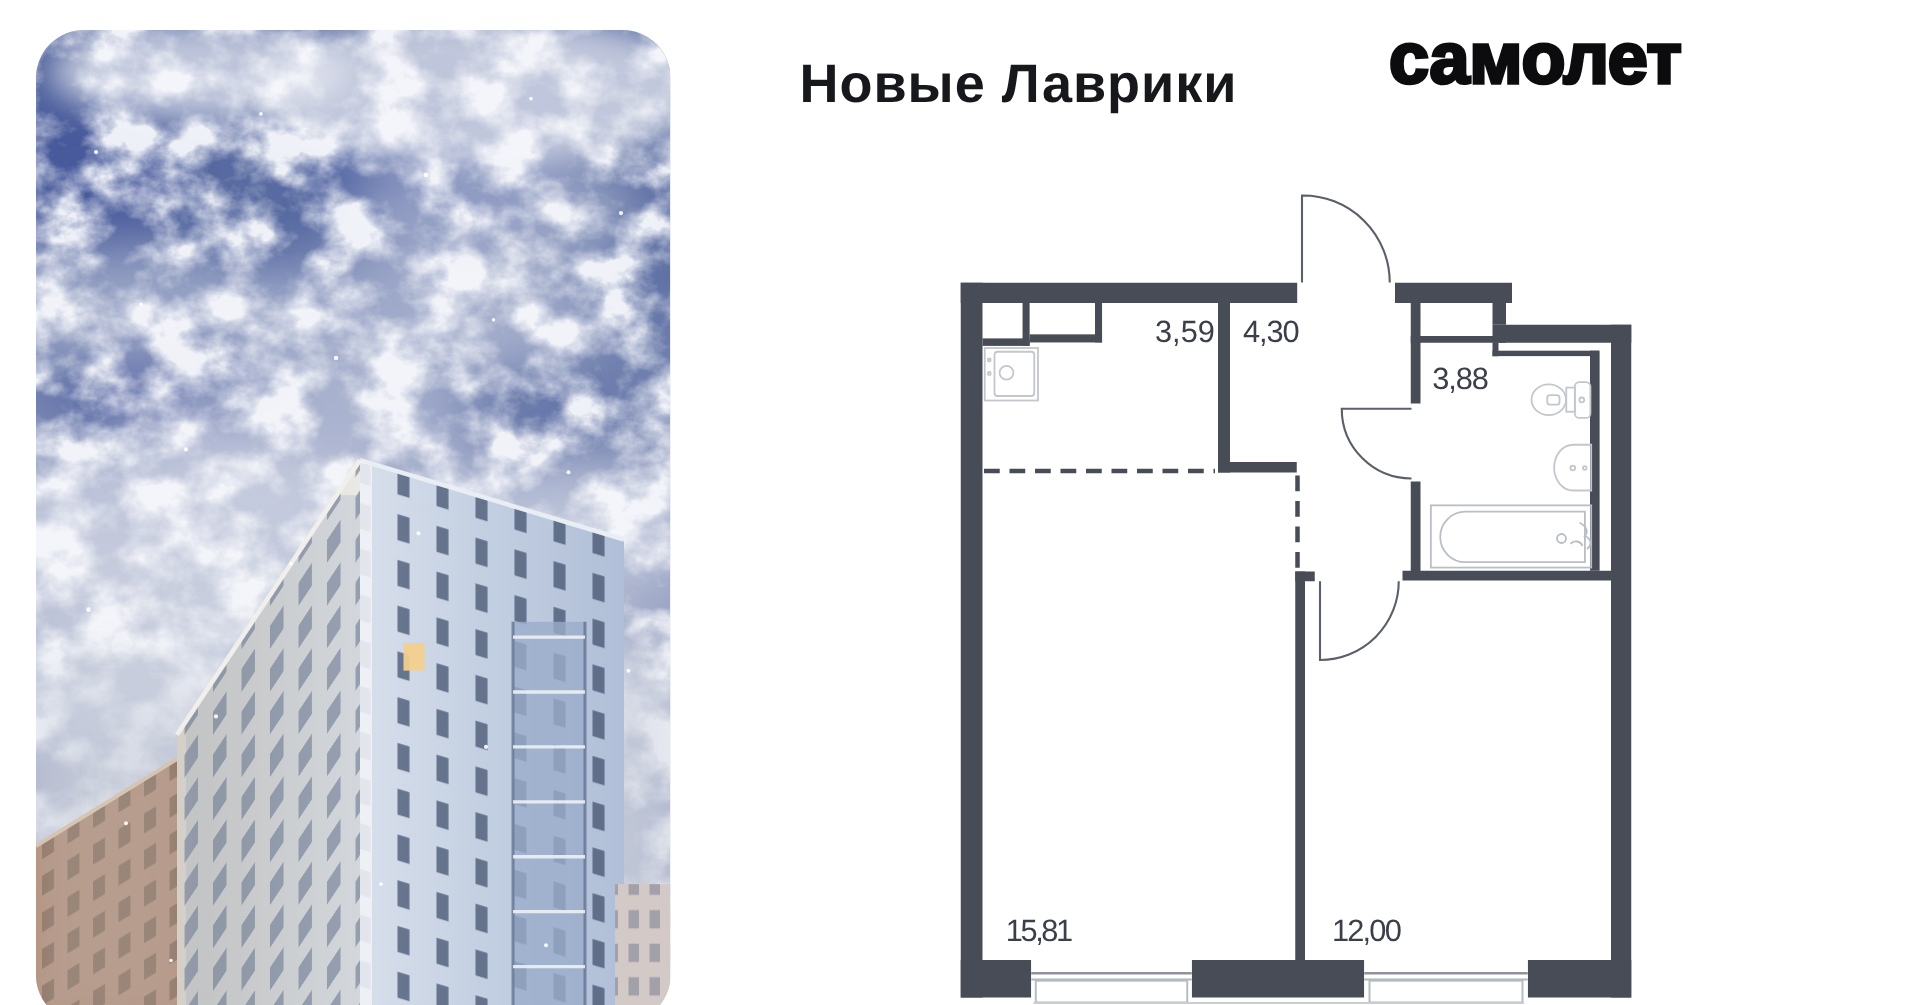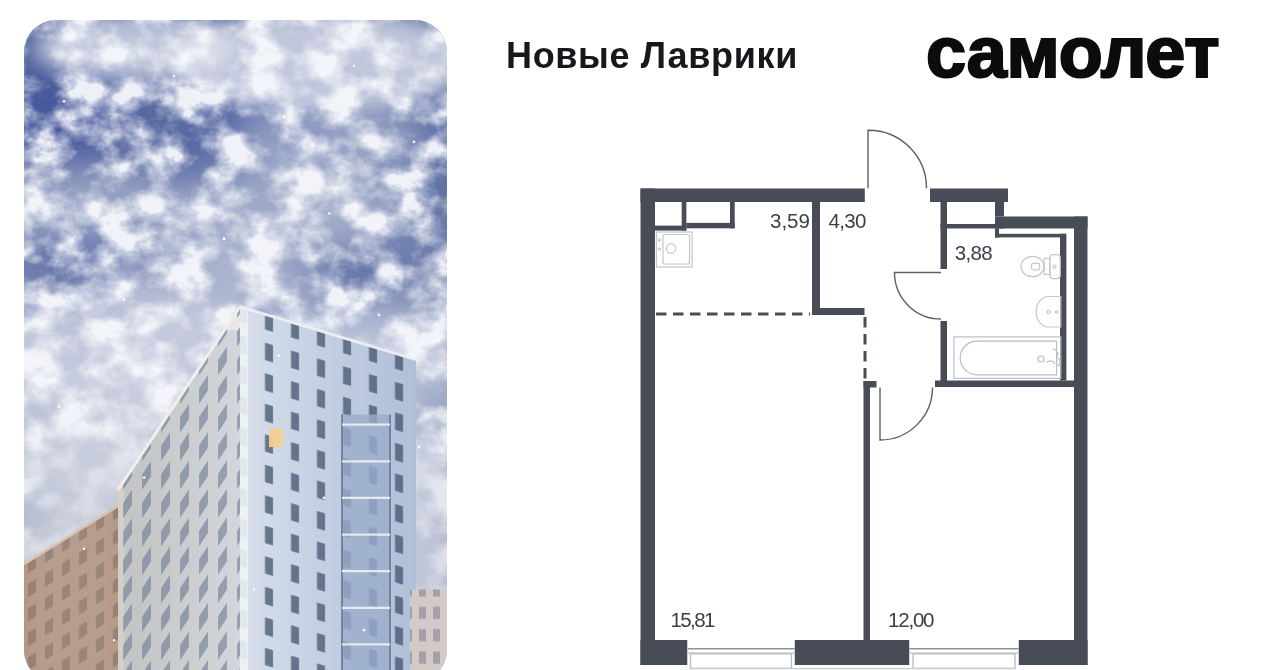--- a/index.html
+++ b/index.html
@@ -1,18 +1,18 @@
 <!DOCTYPE html>
 <html><head><meta charset="utf-8">
 <style>
 html,body{margin:0;padding:0;background:#ffffff}
 body{width:1280px;height:670px;position:relative;overflow:hidden;font-family:"Liberation Sans",sans-serif}
 .photo{position:absolute;left:24px;top:19.5px;width:423px;height:662px;border-radius:32px;overflow:hidden}
-.title{position:absolute;left:506px;top:38px;font-size:36px;font-weight:700;color:#17181c;letter-spacing:0.65px;line-height:1}
-.logo{position:absolute;left:926px;top:16px;font-size:72px;font-weight:700;color:#0c0c0e;letter-spacing:-0.2px;line-height:1;-webkit-text-stroke:2.2px #0c0c0e}
+.title{position:absolute;left:533px;top:38px;font-size:36px;font-weight:700;color:#17181c;letter-spacing:0.65px;line-height:1}
+.logo{position:absolute;left:926px;top:16px;font-size:48px;font-weight:700;color:#0c0c0e;letter-spacing:-0.2px;line-height:1;-webkit-text-stroke:2.2px #0c0c0e}
 </style></head>
 <body>
 
 <div class="photo">
 <svg width="423" height="662" viewBox="0 0 423 651" preserveAspectRatio="none" xmlns="http://www.w3.org/2000/svg" style="display:block">
 <defs>
   <linearGradient id="sky" x1="0" y1="0" x2="0" y2="1">
     <stop offset="0" stop-color="#54669e"></stop>
     <stop offset="0.25" stop-color="#6173a6"></stop>
     <stop offset="0.52" stop-color="#8f9abe"></stop>

